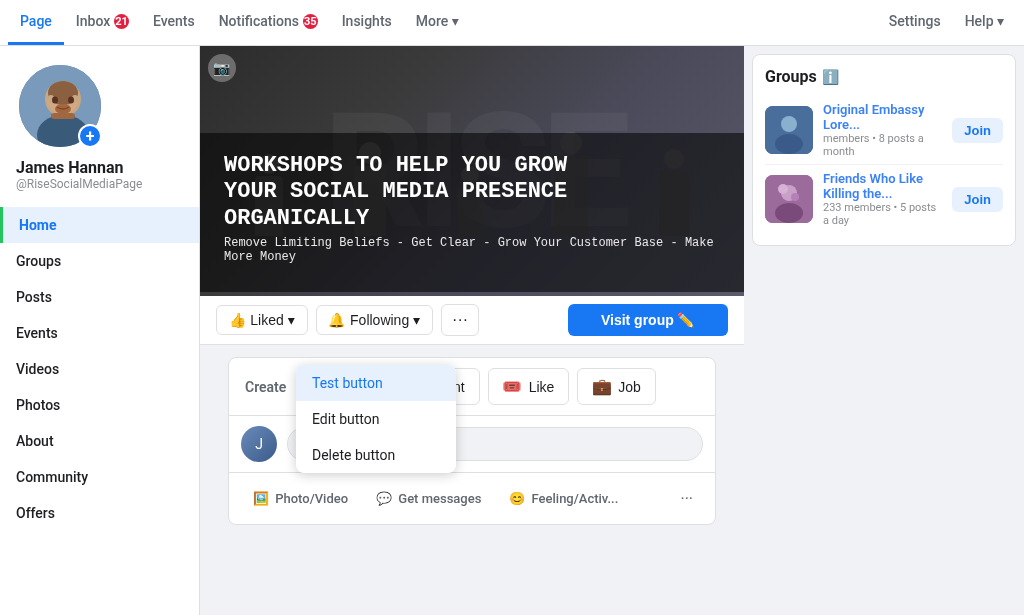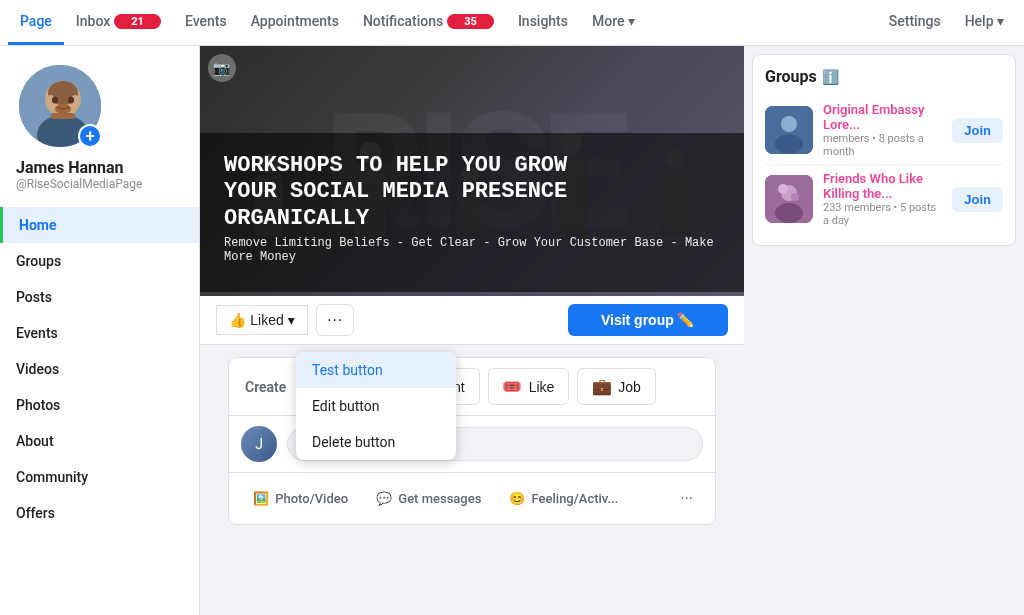--- a/index.html
+++ b/index.html
@@ -35,21 +35,21 @@
       margin-left: auto;
       display: flex;
       align-items: center;
     }
     .badge {
       background: #e41e3f;
       color: white;
       border-radius: 8px;
       font-size: 11px;
       font-weight: bold;
-      padding: 1px 17px;
+      padding: 1px 1px;
       margin-left: 4px;
     }
 
     
     .main-layout {
       display: flex;
       width: 1024px;
       min-height: 571px;
     }
 
@@ -197,21 +197,21 @@
       align-items: center;
       gap: 8px;
       border-bottom: 1px solid #dddfe2;
     }
     .action-btn {
       display: flex;
       align-items: flex-start;
       gap: 6px;
       padding: 6px 12px;
       border: 1px solid #dddfe2;
-      border-radius: 0;
+      border-radius: 6px;
       background: #fff;
       cursor: pointer;
       font-size: 14px;
       font-weight: 500;
       color: #1c1e21;
     }
     .action-btn-dots {
       padding: 6px 10px;
       border: 1px solid #dddfe2;
       border-radius: 6px;
@@ -341,21 +341,21 @@
 
     
     .dropdown-menu {
       position: absolute;
       background: #fff;
       border-radius: 8px;
       box-shadow: 0 2px 12px rgba(0,0,0,0.2);
       min-width: 160px;
       z-index: 200;
       overflow: hidden;
-      top: 352px;
+      top: 365px;
       left: 296px;
     }
     .dropdown-item {
       padding: 10px 16px;
       cursor: pointer;
       font-size: 14px;
       color: #1c1e21;
     }
     .dropdown-item.highlighted {
       background: #e7f0fd;
@@ -399,21 +399,21 @@
     .group-icon-1 {
       background: linear-gradient(135deg, #4a6e9b, #2c4a7a);
     }
     .group-icon-2 {
       background: linear-gradient(135deg, #9b6b9b, #7a4a7a);
     }
     .group-info { flex: 1; }
     .group-name {
       font-size: 13px;
       font-weight: 600;
-      color: #ec4899;
+      color: #3b82f6;
     }
     .group-meta {
       font-size: 11px;
       color: #8a8d91;
     }
     .join-btn {
       background: #e7f0fd;
       color: #1877f2;
       border: none;
       border-radius: 6px;
@@ -455,23 +455,20 @@
 <nav class="top-nav">
   <div class="top-nav-item active">
     <span>Page</span>
   </div>
   <div class="top-nav-item">
     <span>Inbox</span>
     <span class="badge">21</span>
   </div>
   <div class="top-nav-item">
     <span>Events</span>
-  </div>
-  <div class="top-nav-item">
-    <span>Appointments</span>
   </div>
   <div class="top-nav-item">
     <span>Notifications</span>
     <span class="badge">35</span>
   </div>
   <div class="top-nav-item">
     <span>Insights</span>
   </div>
   <div class="top-nav-item">
     <span>More ▾</span>
@@ -575,20 +572,23 @@
       <div class="cover-camera">📷</div>
       <div class="cover-overlay">
         <div class="cover-title">WORKSHOPS TO HELP YOU GROW<br>YOUR SOCIAL MEDIA PRESENCE ORGANICALLY</div>
         <div class="cover-subtitle">Remove Limiting Beliefs - Get Clear - Grow Your Customer Base - Make More Money</div>
       </div>
     </div>
 
     <div class="action-bar">
       <button class="action-btn">
         <span>👍 Liked ▾</span>
+      </button>
+      <button class="action-btn">
+        <span>🔔 Following ▾</span>
       </button>
       <button class="action-btn-dots">···</button>
       <button class="visit-group-btn">
         <span>Visit group ✏️</span>
       </button>
     </div>
 
     <div class="content-area">
       <div class="create-section">
         <div class="create-tools">

